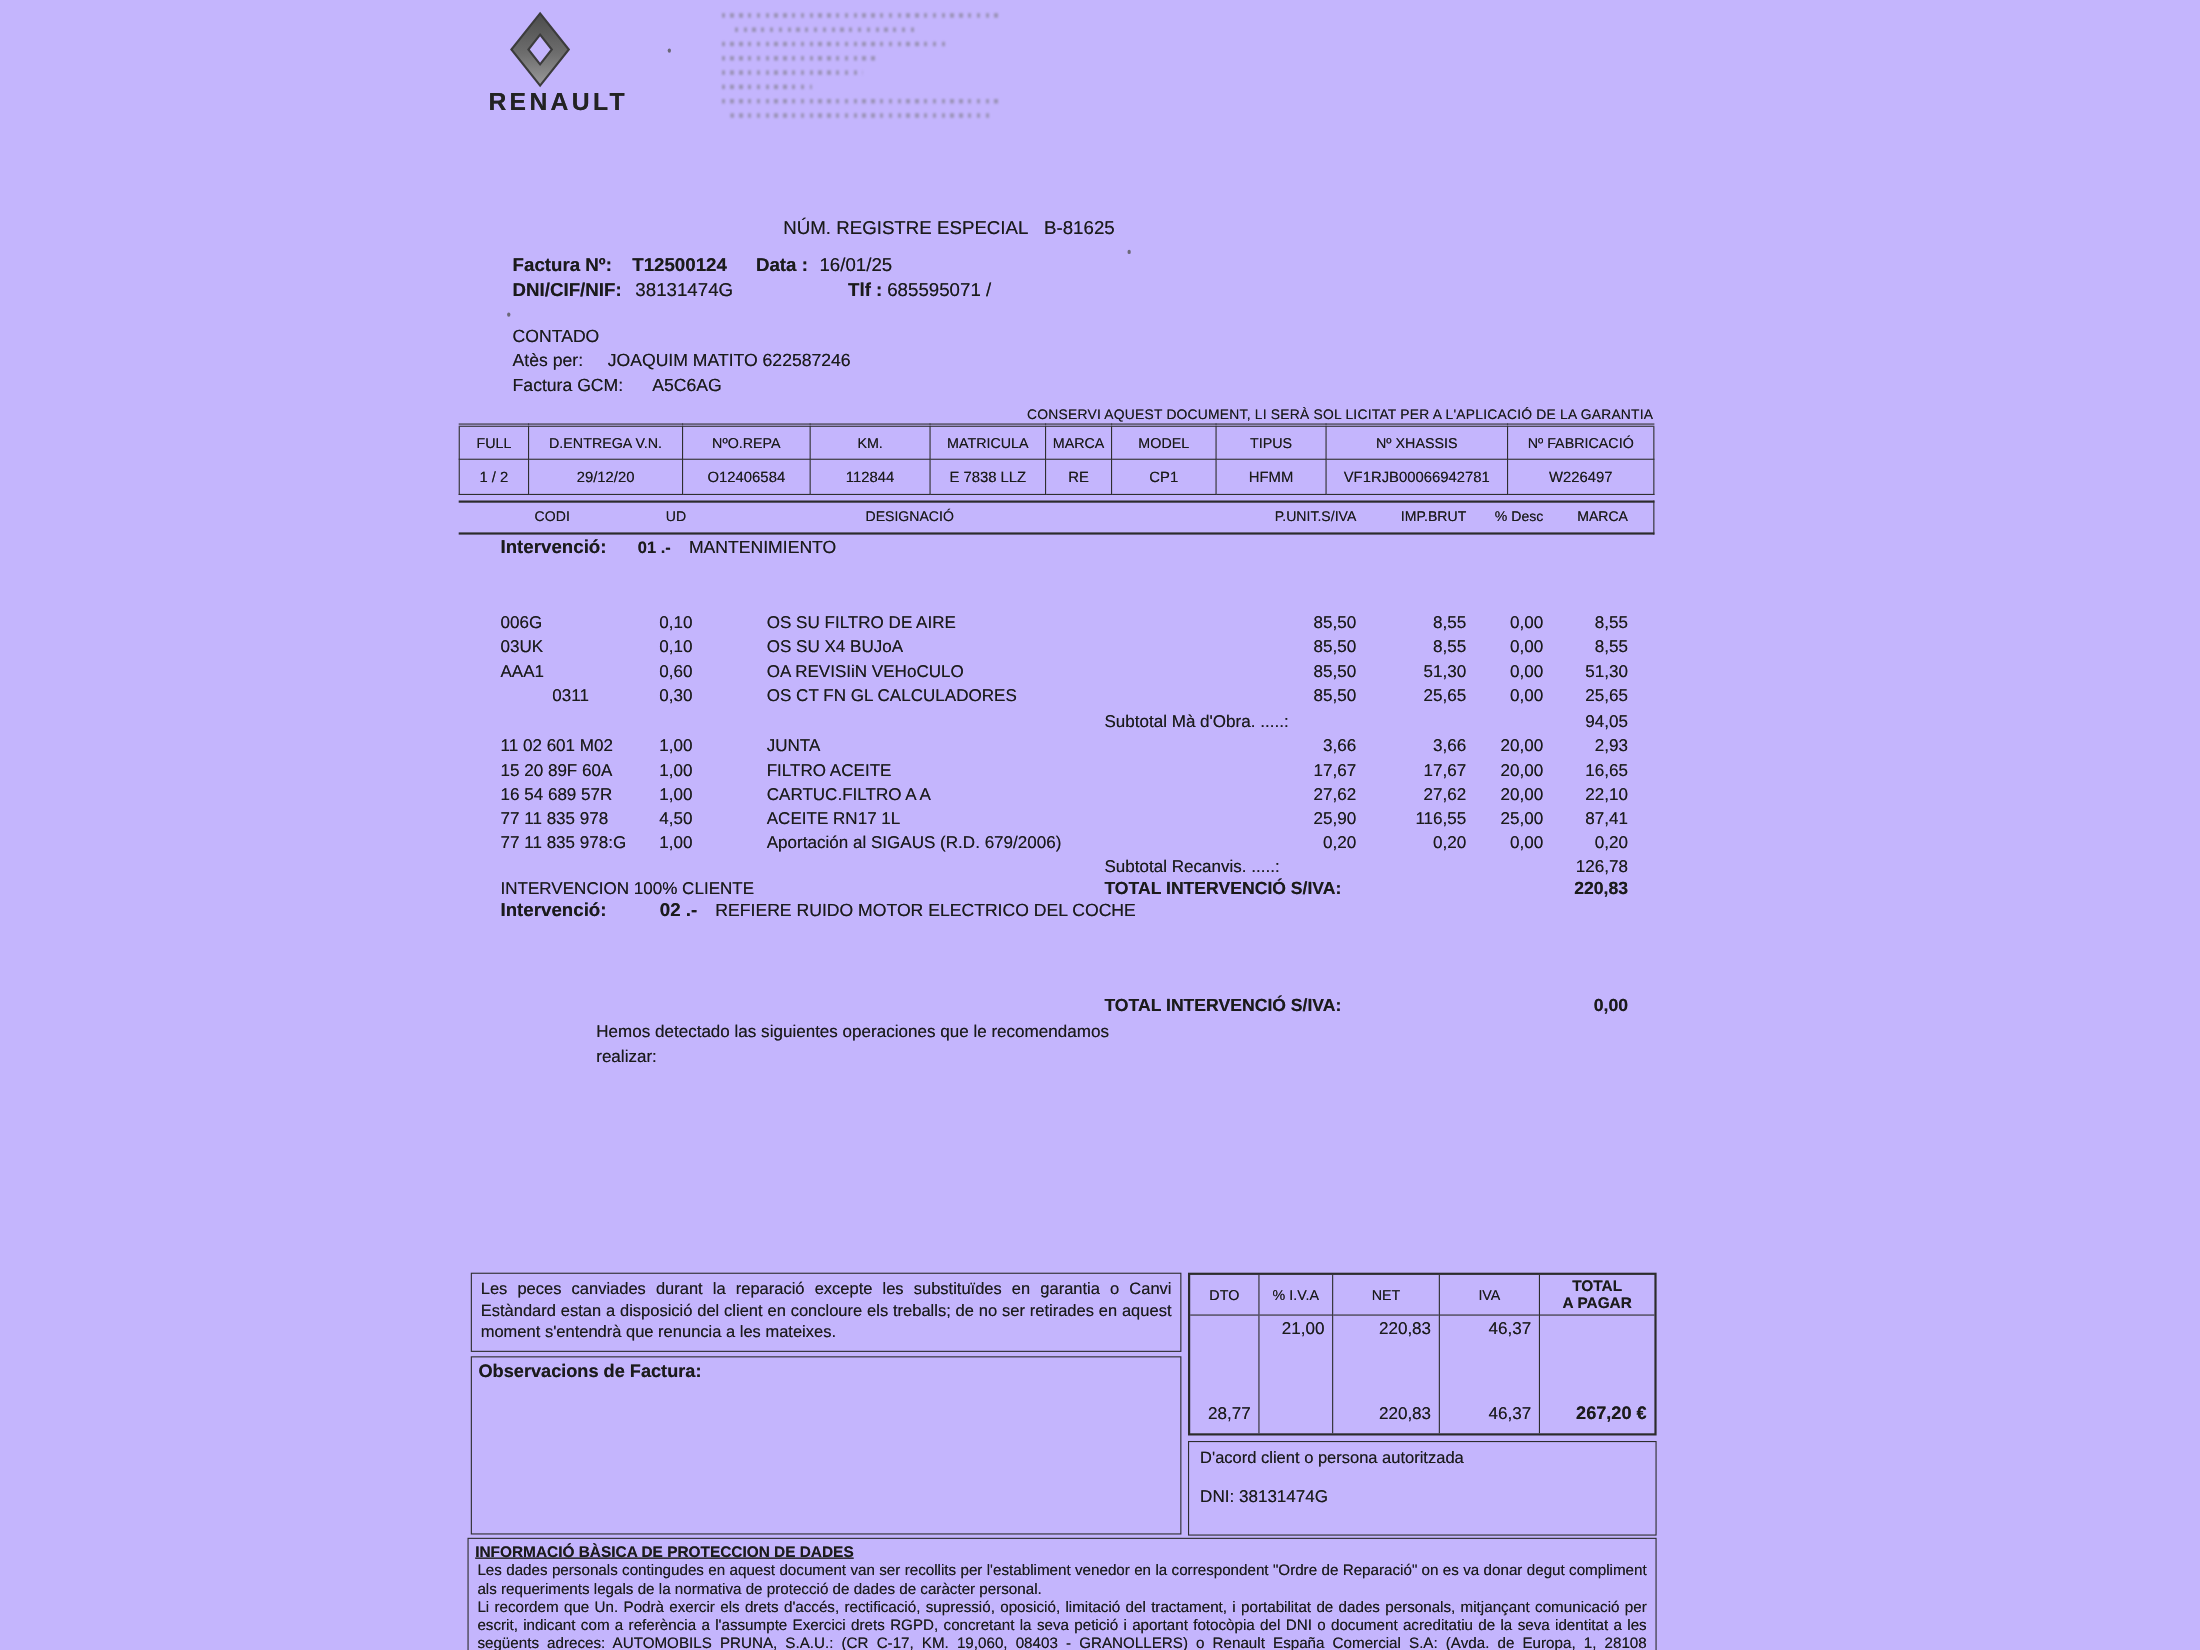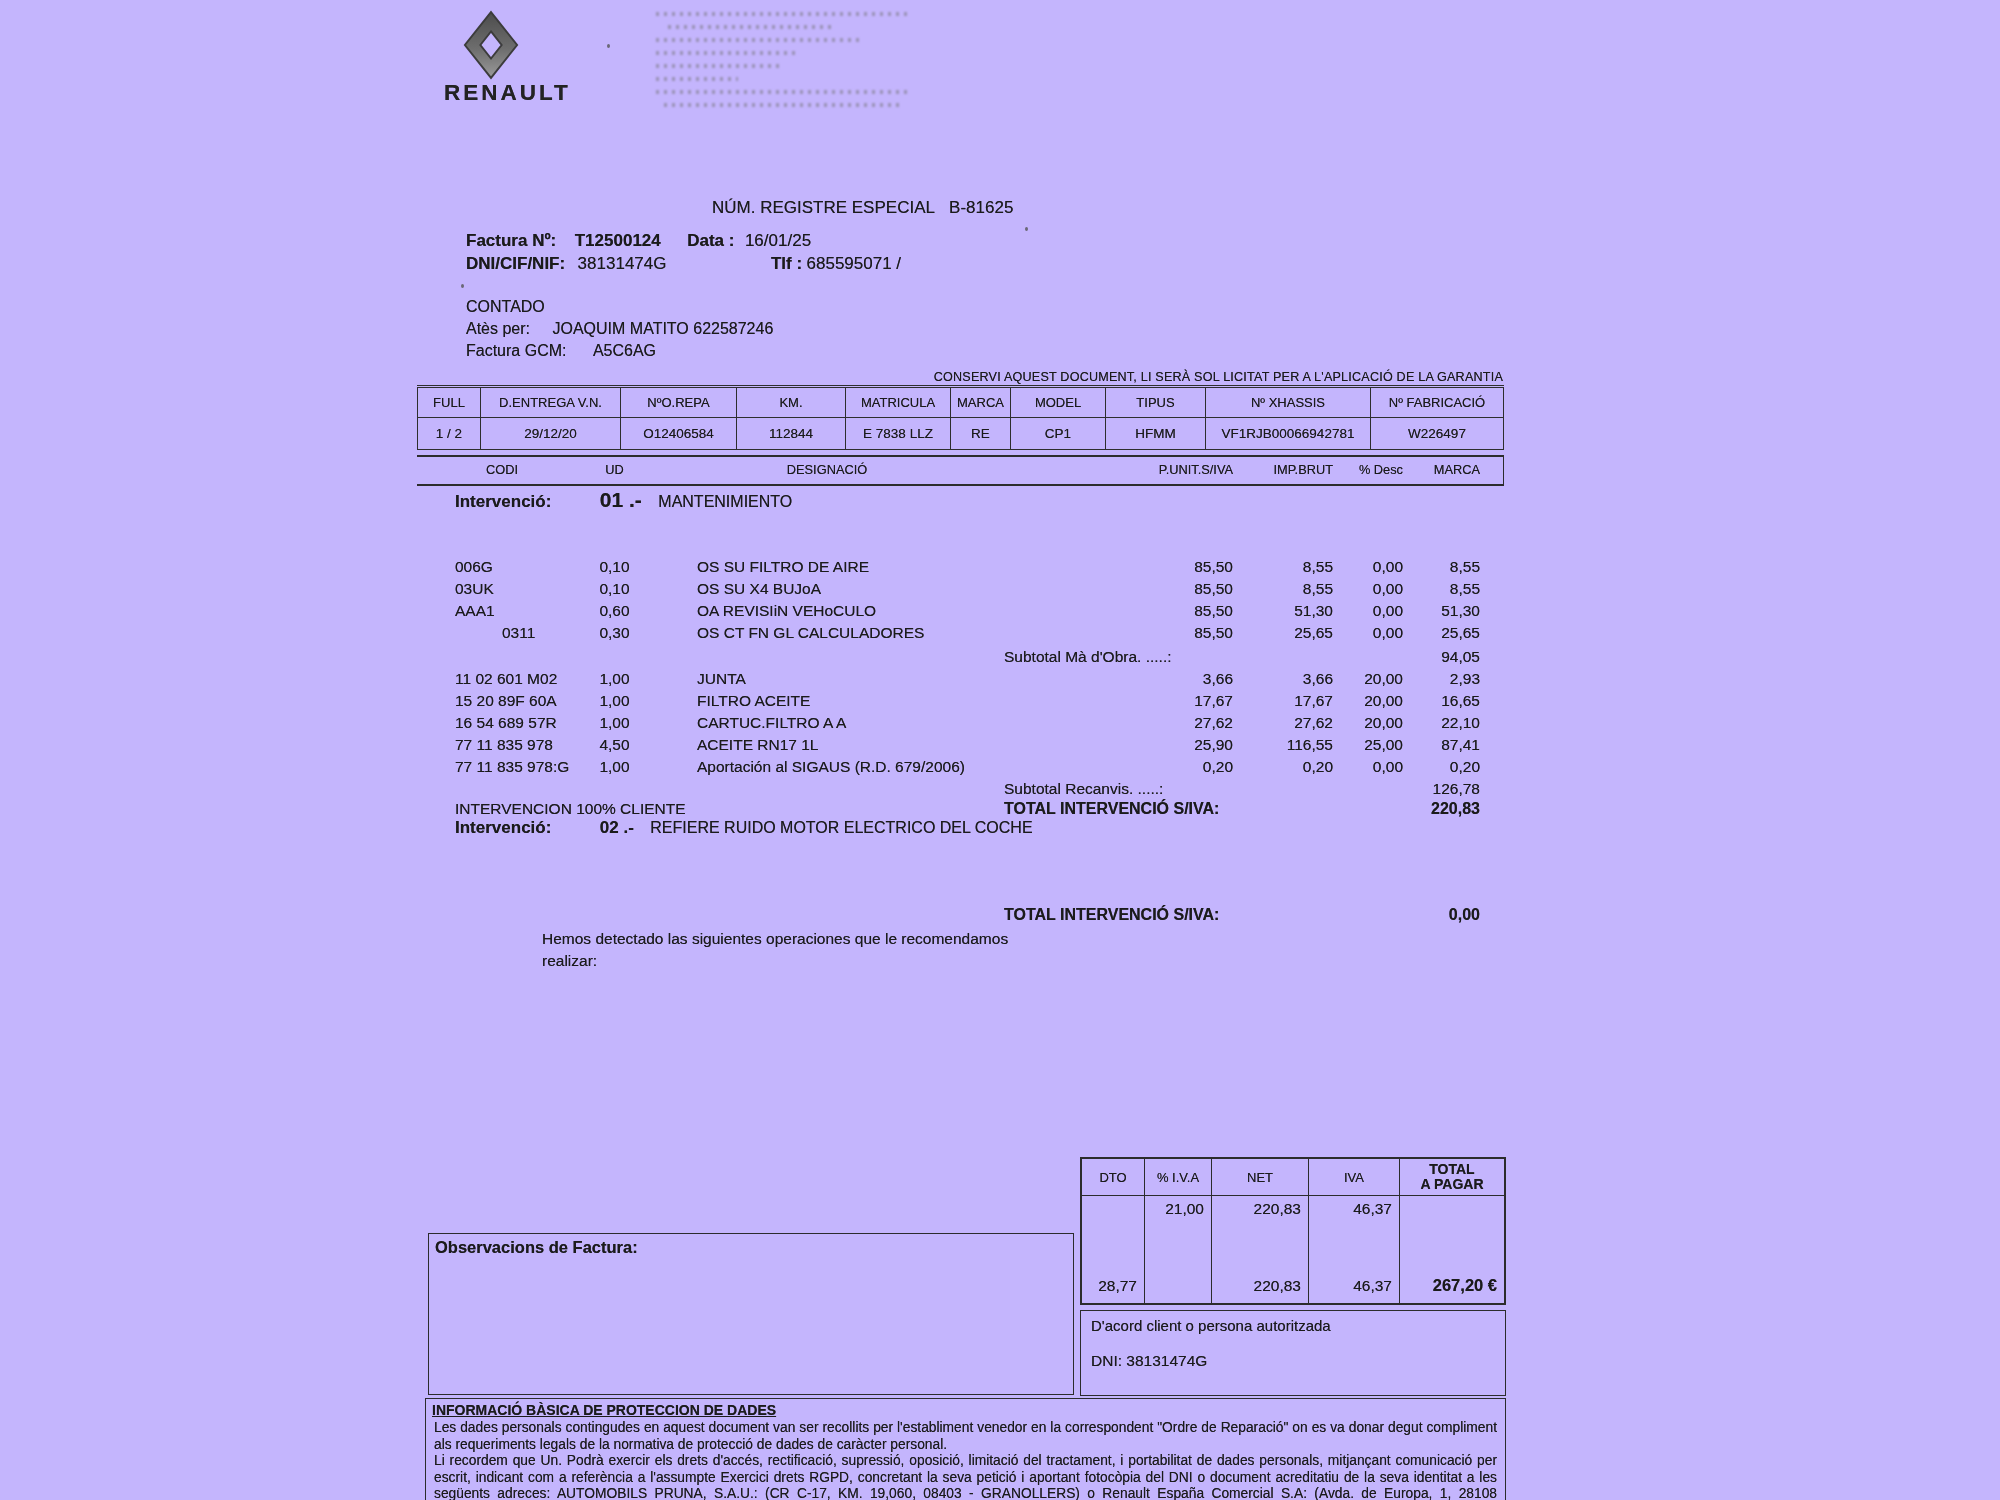--- a/index.html
+++ b/index.html
@@ -190,21 +190,21 @@
     <span style="left:150px;width:95px;text-align:center">UD</span>
     <span style="left:280px;width:260px;text-align:center">DESIGNACIÓ</span>
     <span style="left:700px;width:116px;text-align:right">P.UNIT.S/IVA</span>
     <span style="left:820px;width:96px;text-align:right">IMP.BRUT</span>
     <span style="left:920px;width:66px;text-align:right">% Desc</span>
     <span style="left:980px;width:83px;text-align:right">MARCA</span>
   </div>
 
   <div class="abs scan nw" style="left:455px;top:488px">
     <span class="b" style="font-size:17px">Intervenció:</span>
-    <span class="b" style="font-size:21px;margin-left:44px">01 .-</span>
+    <span class="b" style="font-size:15px;margin-left:24px">01 .-</span>
     <span style="font-size:16px;margin-left:12px">MANTENIMIENTO</span>
   </div>
 
   <div id="items" class="scan">
     <div class="row" style="top:8px">
       <span class="cc">006G</span>
       <span class="cu">0,10</span>
       <span class="cd">OS SU FILTRO DE AIRE</span>
       <span class="cp">85,50</span>
       <span class="cb">8,55</span>
@@ -302,20 +302,21 @@
     <span class="b" style="font-size:17px">Intervenció:</span>
     <span class="b" style="font-size:17px;margin-left:44px">02 .-</span>
     <span style="font-size:16px;margin-left:12px">REFIERE RUIDO MOTOR ELECTRICO DEL COCHE</span>
   </div>
 
   <div class="abs scan nw b" style="left:1004px;top:906px;font-size:16px">TOTAL INTERVENCIÓ  S/IVA:</div>
   <div class="abs scan b" style="left:1397px;top:906px;width:83px;text-align:right;font-size:16px">0,00</div>
 
   <div class="abs scan" style="left:542px;top:928px;width:470px;font-size:15.5px;line-height:1.45">Hemos detectado las siguientes operaciones que le recomendamos realizar:</div>
 
+  <div id="noticebox" class="scan">Les peces canviades durant la reparació excepte les substituïdes en garantia o Canvi Estàndard estan a disposició del client en concloure els treballs; de no ser retirades en aquest moment s'entendrà que renuncia a les mateixes.</div>
 
   <div id="obsbox">
     <div class="lbl scan">Observacions de Factura:</div>
   </div>
 
   <div id="totals" class="scan">
     <div class="tcol" style="width:63px">
       <div class="th">DTO</div>
       <div class="tb">
         <div class="tv"></div>

